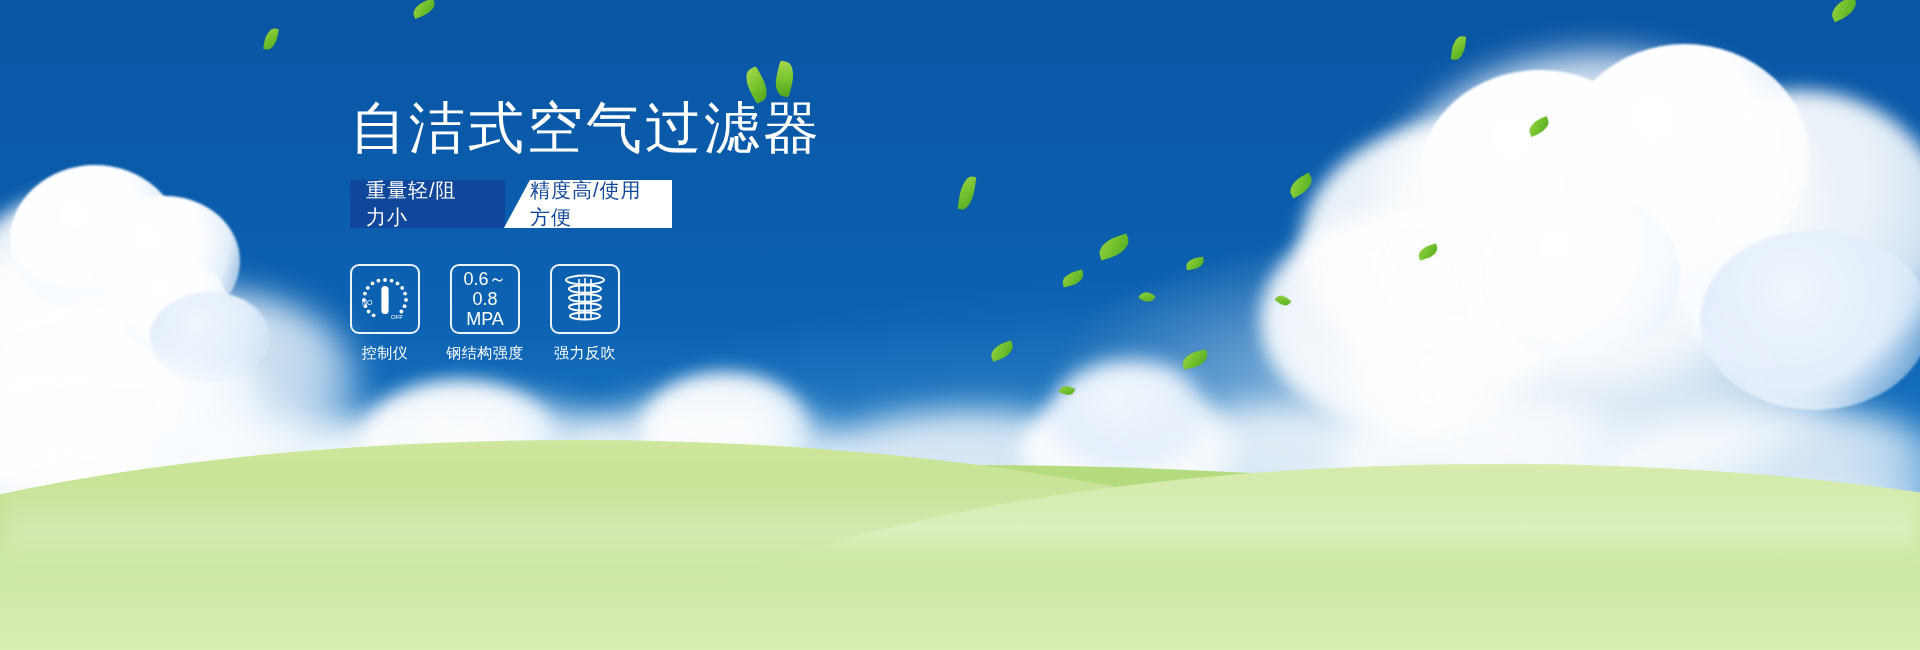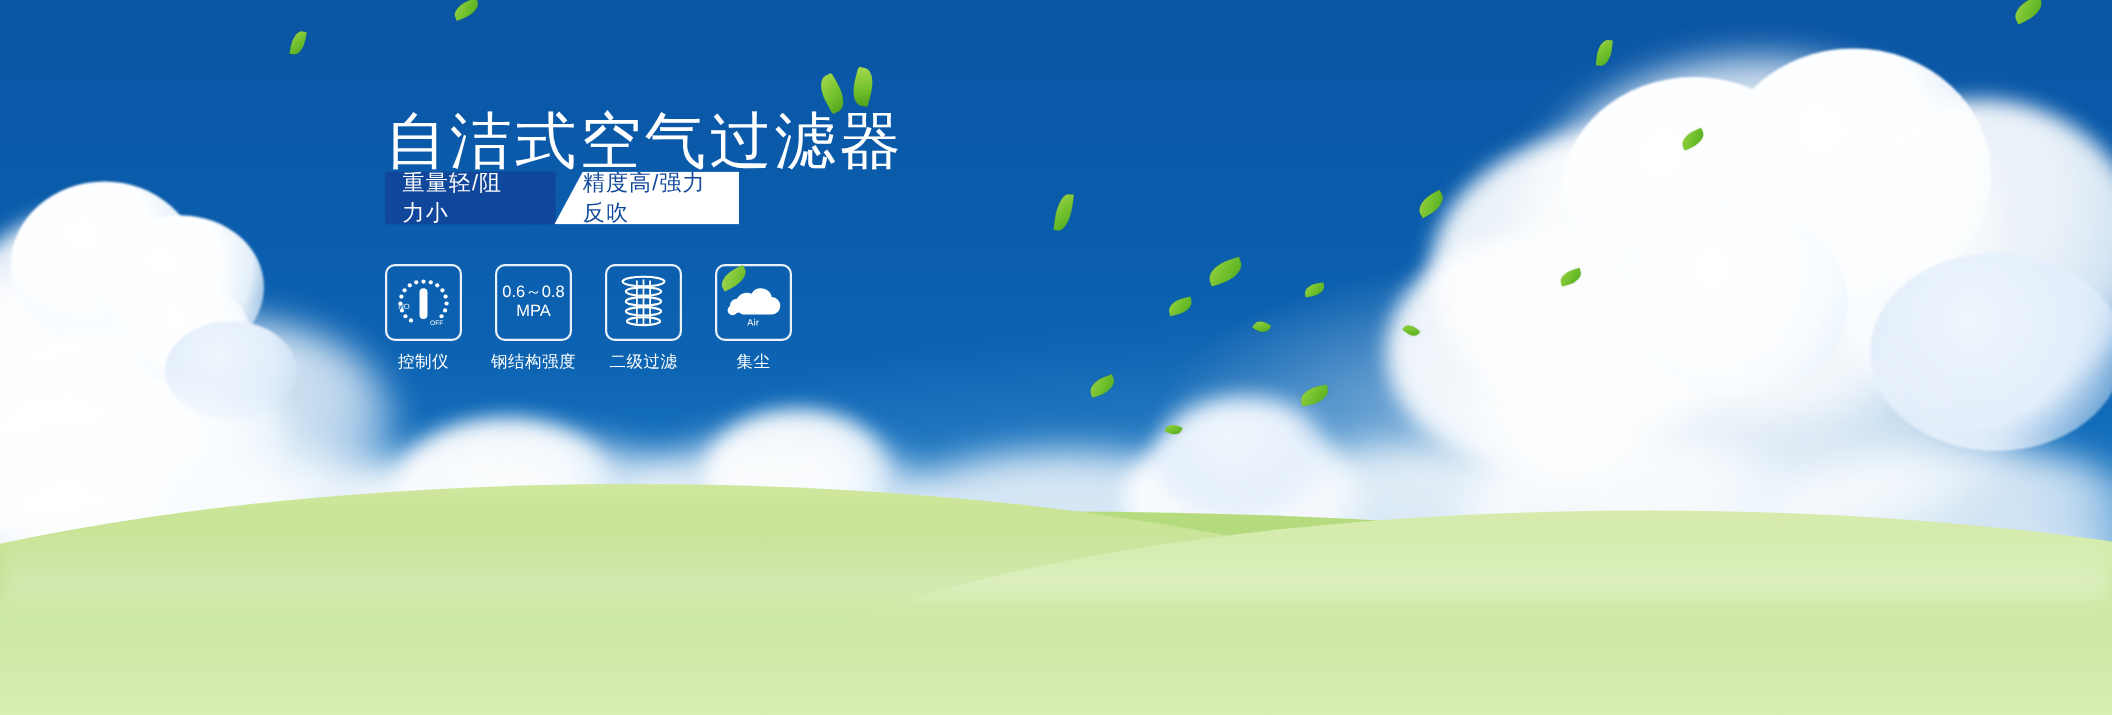--- a/index.html
+++ b/index.html
@@ -53,38 +53,38 @@
 
   .title{ font-size:56px; line-height:1; color:#ffffff; letter-spacing:3px;
           font-weight:400; white-space:nowrap; }
   .title-wrap{ position:relative; display:inline-block; }
   .sprout{ position:absolute; top:-42px; right:16px; width:60px; height:46px; }
   .sprout .lf{ position:absolute; width:17px; height:34px;
                background:linear-gradient(160deg,#a8d84f 0%,#74c22c 55%,#4da01c 100%); }
   .sprout .lf1{ left:2px; top:10px; transform:rotate(-28deg); border-radius:60% 10% 60% 10%; }
   .sprout .lf2{ left:30px; top:4px; transform:rotate(14deg); border-radius:10% 60% 10% 60%; }
 
-  .subbar{ position:relative; height:48px; width:322px; display:flex; }
+  .subbar{ position:relative; margin-top:24px; height:48px; width:322px; display:flex; }
   .sub-left{ position:relative; height:48px; background:#10479a; padding:0 30px 0 16px;
              display:flex; align-items:center; color:#fff; font-size:20px; letter-spacing:1px; }
   .sub-left:after{ content:""; position:absolute; right:-1px; top:0; width:26px; height:48px;
              background:#10479a; clip-path:polygon(0 0,100% 0,56% 100%,0 100%); }
   .sub-right{ position:relative; height:48px; background:#ffffff; margin-left:-1px;
              padding:0 16px 0 26px; display:flex; align-items:center; color:#10479a;
              font-size:20px; letter-spacing:1px;
              clip-path:polygon(26px 0,100% 0,100% 100%,0 100%); }
 
   
   .features{ margin-top:36px; display:flex; gap:30px; }
   .feature{ width:70px; display:flex; flex-direction:column; align-items:center; }
   .fbox{ width:70px; height:70px; border:2px solid rgba(255,255,255,.92); border-radius:9px;
          display:flex; flex-direction:column; align-items:center; justify-content:center;
          color:#fff; position:relative; }
   .flabel{ margin-top:10px; color:#fff; font-size:15px; white-space:nowrap; letter-spacing:.5px; }
-  .ftext{ font-size:15px; line-height:1.12; text-align:center; letter-spacing:0; }
+  .ftext{ font-size:18px; line-height:1.12; text-align:center; letter-spacing:0; }
 
   svg{ display:block; }
 </style>
 </head>
 <body>
 
 <div id="banner">
 
   <div class="sky"></div>
 
@@ -155,21 +155,21 @@
     <div class="title-wrap">
       <div class="sprout">
         <span class="lf lf1"></span>
           <span class="lf lf2"></span>
       </div>
       <div class="title">自洁式空气过滤器</div>
     </div>
 
     <div class="subbar">
       <div class="sub-left">重量轻/阻力小</div>
-      <div class="sub-right">精度高/强力反吹</div>
+      <div class="sub-right">精度高/使用方便</div>
     </div>
 
     <div class="features">
 
       <div class="feature">
         <div class="fbox">
           <svg width="56" height="56" viewBox="0 0 56 56">
             <g fill="#fff">
               <circle cx="28" cy="9" r="1.9"></circle>
                 <circle cx="34.6" cy="9.7" r="1.9"></circle>
@@ -216,35 +216,20 @@
               <ellipse cx="23" cy="34" rx="16" ry="3.8"></ellipse>
               <ellipse cx="23" cy="43" rx="15" ry="3.6"></ellipse>
             </g>
             <g stroke="#fff" stroke-width="1.6">
               <line x1="17" y1="6" x2="17" y2="45"></line>
               <line x1="23" y1="5" x2="23" y2="46"></line>
               <line x1="29" y1="6" x2="29" y2="45"></line>
             </g>
           </svg>
         </div>
-        <div class="flabel">二级过滤</div>
-      </div>
-
-
-      <div class="feature">
-        <div class="fbox">
-          <div style="position:absolute;left:2px;top:4px;width:26px;height:14px;border-radius:70% 0 70% 0;transform:rotate(-28deg);background:linear-gradient(135deg,#a9da53,#5fb523);"></div>
-          <svg width="52" height="40" viewBox="0 0 52 40" style="margin-top:2px;">
-            <g fill="#fff">
-              <path d="M16 30h26a8 8 0 0 0 .6-16 10 10 0 0 0-18.4-3A7.5 7.5 0 0 0 16 30z"></path>
-              <circle cx="11" cy="22" r="6.5"></circle>
-              <circle cx="19" cy="16" r="5.5"></circle>
-              <circle cx="7" cy="26" r="4.5"></circle>
-            </g>
-            <text x="20" y="40" fill="#fff" font-size="9" font-family="Liberation Sans, sans-serif">Air</text>
-          </svg>
-        </div>
-        <div class="flabel">集尘</div>
-      </div>
+        <div class="flabel">强力反吹</div>
+      </div>
+
+
 
     </div>
   </div>
 </div>
 
 </body></html>

